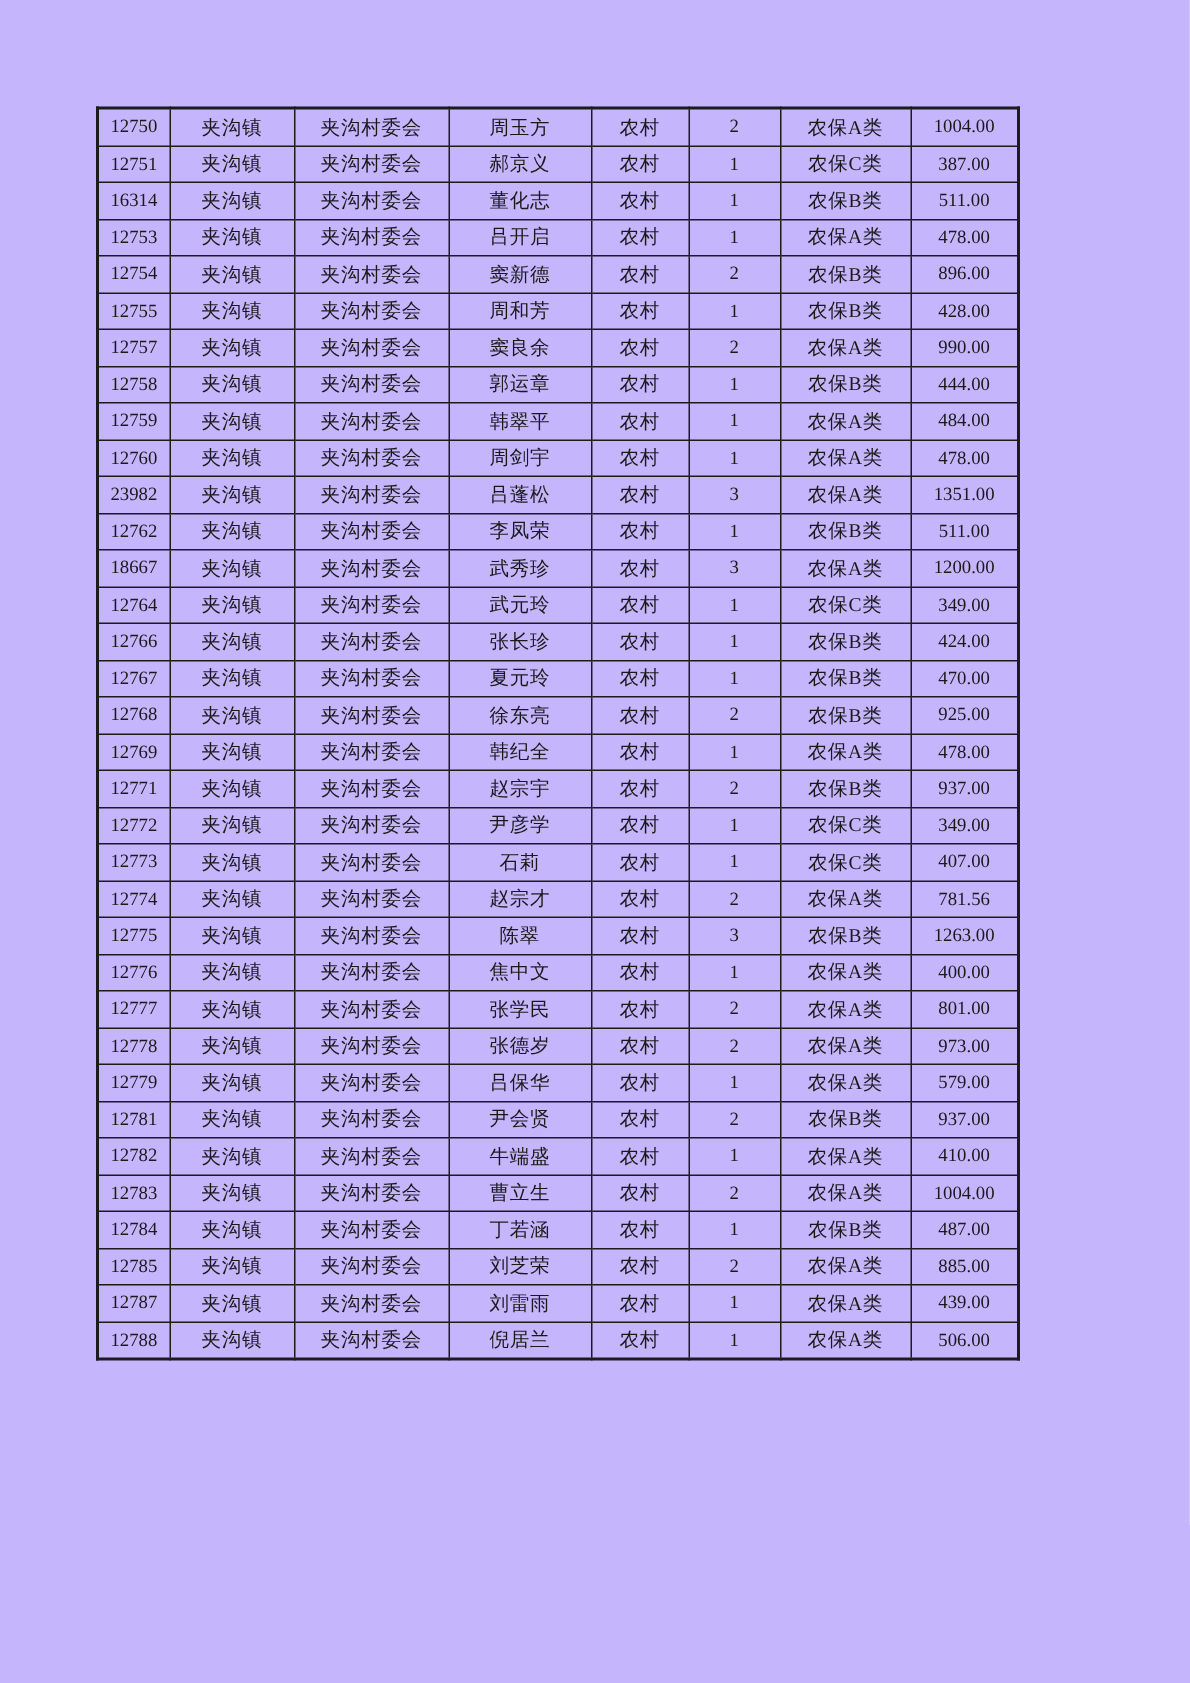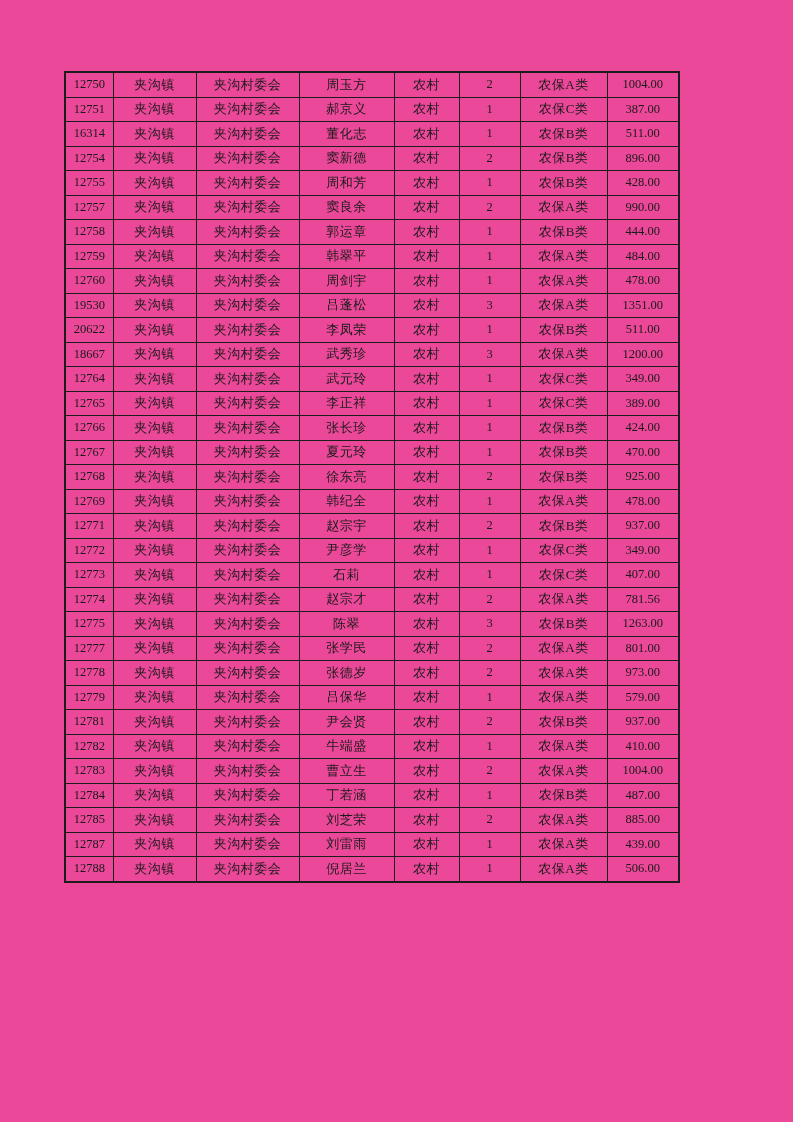--- a/index.html
+++ b/index.html
@@ -10,21 +10,21 @@
     width: 793px;
     height: 1122px;
     background: #ffffff;
     position: relative;
     overflow: hidden;
     font-family: "Liberation Serif", "DejaVu Serif", serif;
   }
   .page {
     position: absolute;
     inset: 0;
-    background: #ec4899;
+    background: #c4b5fd;
   }
   table.register {
     position: absolute;
     left: 64px;
     top: 71px;
     width: 614px;
     border-collapse: collapse;
     table-layout: fixed;
     border: 2px solid #1c1c1c;
   }
@@ -95,20 +95,30 @@
           <td class="cell-record_no">16314</td>
           <td class="cell-town">夹沟镇</td>
           <td class="cell-village_committee">夹沟村委会</td>
           <td class="cell-name">董化志</td>
           <td class="cell-residence_type">农村</td>
           <td class="cell-person_count">1</td>
           <td class="cell-insurance_type">农保B类</td>
           <td class="cell-amount">511.00</td>
         </tr>
         <tr>
+          <td class="cell-record_no">12753</td>
+          <td class="cell-town">夹沟镇</td>
+          <td class="cell-village_committee">夹沟村委会</td>
+          <td class="cell-name">吕开启</td>
+          <td class="cell-residence_type">农村</td>
+          <td class="cell-person_count">1</td>
+          <td class="cell-insurance_type">农保A类</td>
+          <td class="cell-amount">478.00</td>
+        </tr>
+        <tr>
           <td class="cell-record_no">12754</td>
           <td class="cell-town">夹沟镇</td>
           <td class="cell-village_committee">夹沟村委会</td>
           <td class="cell-name">窦新德</td>
           <td class="cell-residence_type">农村</td>
           <td class="cell-person_count">2</td>
           <td class="cell-insurance_type">农保B类</td>
           <td class="cell-amount">896.00</td>
         </tr>
         <tr>
@@ -155,31 +165,31 @@
           <td class="cell-record_no">12760</td>
           <td class="cell-town">夹沟镇</td>
           <td class="cell-village_committee">夹沟村委会</td>
           <td class="cell-name">周剑宇</td>
           <td class="cell-residence_type">农村</td>
           <td class="cell-person_count">1</td>
           <td class="cell-insurance_type">农保A类</td>
           <td class="cell-amount">478.00</td>
         </tr>
         <tr>
-          <td class="cell-record_no">19530</td>
+          <td class="cell-record_no">23982</td>
           <td class="cell-town">夹沟镇</td>
           <td class="cell-village_committee">夹沟村委会</td>
           <td class="cell-name">吕蓬松</td>
           <td class="cell-residence_type">农村</td>
           <td class="cell-person_count">3</td>
           <td class="cell-insurance_type">农保A类</td>
           <td class="cell-amount">1351.00</td>
         </tr>
         <tr>
-          <td class="cell-record_no">20622</td>
+          <td class="cell-record_no">12762</td>
           <td class="cell-town">夹沟镇</td>
           <td class="cell-village_committee">夹沟村委会</td>
           <td class="cell-name">李凤荣</td>
           <td class="cell-residence_type">农村</td>
           <td class="cell-person_count">1</td>
           <td class="cell-insurance_type">农保B类</td>
           <td class="cell-amount">511.00</td>
         </tr>
         <tr>
           <td class="cell-record_no">18667</td>
@@ -195,30 +205,20 @@
           <td class="cell-record_no">12764</td>
           <td class="cell-town">夹沟镇</td>
           <td class="cell-village_committee">夹沟村委会</td>
           <td class="cell-name">武元玲</td>
           <td class="cell-residence_type">农村</td>
           <td class="cell-person_count">1</td>
           <td class="cell-insurance_type">农保C类</td>
           <td class="cell-amount">349.00</td>
         </tr>
         <tr>
-          <td class="cell-record_no">12765</td>
-          <td class="cell-town">夹沟镇</td>
-          <td class="cell-village_committee">夹沟村委会</td>
-          <td class="cell-name">李正祥</td>
-          <td class="cell-residence_type">农村</td>
-          <td class="cell-person_count">1</td>
-          <td class="cell-insurance_type">农保C类</td>
-          <td class="cell-amount">389.00</td>
-        </tr>
-        <tr>
           <td class="cell-record_no">12766</td>
           <td class="cell-town">夹沟镇</td>
           <td class="cell-village_committee">夹沟村委会</td>
           <td class="cell-name">张长珍</td>
           <td class="cell-residence_type">农村</td>
           <td class="cell-person_count">1</td>
           <td class="cell-insurance_type">农保B类</td>
           <td class="cell-amount">424.00</td>
         </tr>
         <tr>
@@ -293,20 +293,30 @@
         </tr>
         <tr>
           <td class="cell-record_no">12775</td>
           <td class="cell-town">夹沟镇</td>
           <td class="cell-village_committee">夹沟村委会</td>
           <td class="cell-name">陈翠</td>
           <td class="cell-residence_type">农村</td>
           <td class="cell-person_count">3</td>
           <td class="cell-insurance_type">农保B类</td>
           <td class="cell-amount">1263.00</td>
+        </tr>
+        <tr>
+          <td class="cell-record_no">12776</td>
+          <td class="cell-town">夹沟镇</td>
+          <td class="cell-village_committee">夹沟村委会</td>
+          <td class="cell-name">焦中文</td>
+          <td class="cell-residence_type">农村</td>
+          <td class="cell-person_count">1</td>
+          <td class="cell-insurance_type">农保A类</td>
+          <td class="cell-amount">400.00</td>
         </tr>
         <tr>
           <td class="cell-record_no">12777</td>
           <td class="cell-town">夹沟镇</td>
           <td class="cell-village_committee">夹沟村委会</td>
           <td class="cell-name">张学民</td>
           <td class="cell-residence_type">农村</td>
           <td class="cell-person_count">2</td>
           <td class="cell-insurance_type">农保A类</td>
           <td class="cell-amount">801.00</td>

